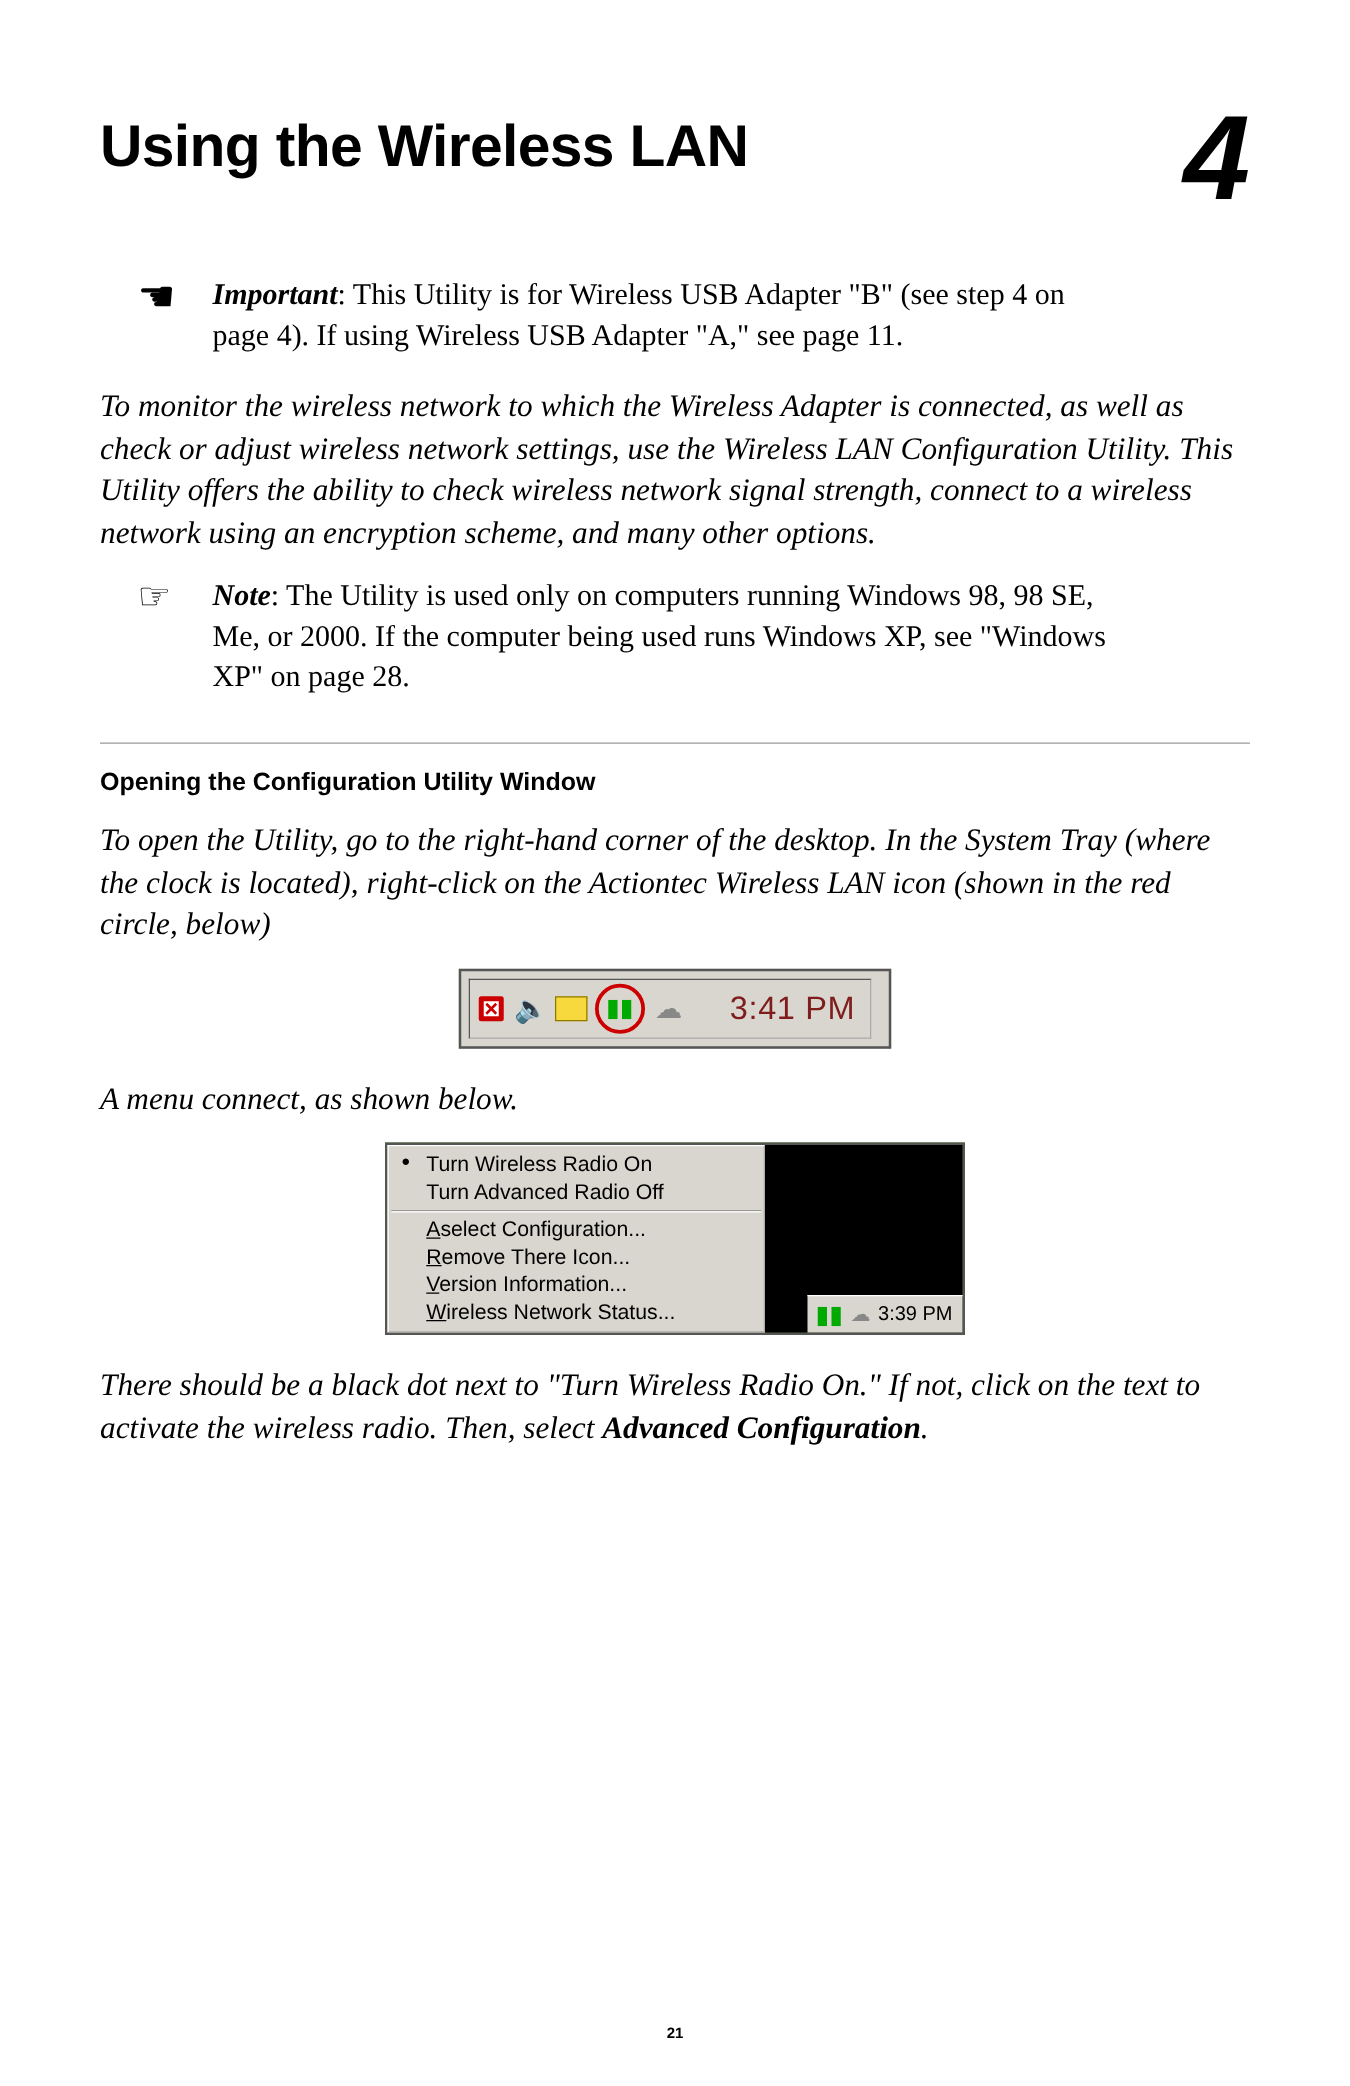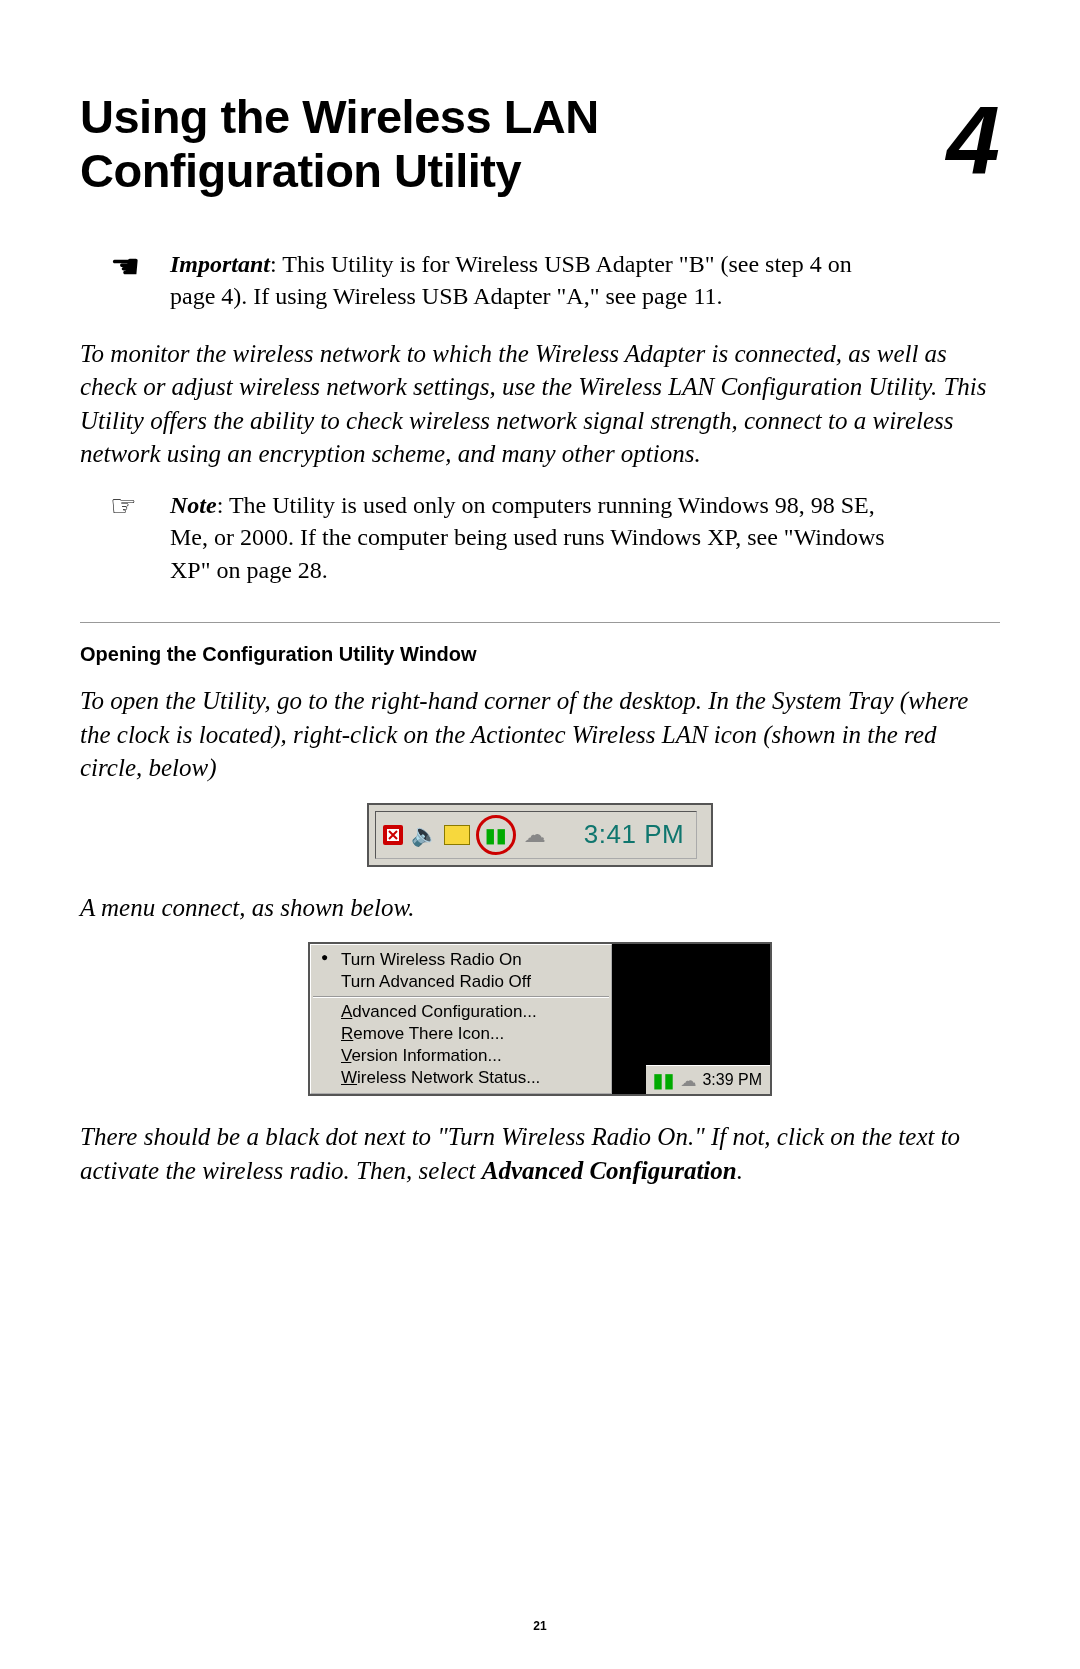--- a/index.html
+++ b/index.html
@@ -6,21 +6,21 @@
     margin: 0;
     background: #fff;
     font-family: Georgia, 'Times New Roman', serif;
     color: #000;
     width: 1080px;
     height: 1669px;
     box-sizing: border-box;
     padding: 90px 80px 40px 80px;
     position: relative;
   }
-  .chapter-header { display: flex; align-items: center; justify-content: space-between; }
+  .chapter-header { display: flex; align-items: flex-start; justify-content: space-between; }
   .chapter-title {
     font-family: Arial, Helvetica, sans-serif;
     font-weight: 900;
     font-size: 47px;
     line-height: 1.15;
     margin: 0;
     letter-spacing: -0.5px;
   }
   .chapter-number {
     font-family: Arial, Helvetica, sans-serif;
@@ -82,21 +82,21 @@
     padding: 3px 12px 3px 4px;
   }
   .tray-icons { display:flex; align-items:center; gap:6px; padding-right:16px; }
   .tray-icon { width:26px; height:26px; display:flex; align-items:center; justify-content:center; }
   .red-circle {
     border: 3px solid #c00;
     border-radius: 50%;
     width: 34px; height: 34px;
     display:flex; align-items:center; justify-content:center;
   }
-  .clock { padding-left: 20px; color:#0f766e; letter-spacing:0.5px; }
+  .clock { padding-left: 20px; color:#7f1d1d; letter-spacing:0.5px; }
 
   
   .context-wrap {
     border: 2px solid #555;
     background:#4d7c0f;
     display:flex;
     width: 460px;
     font-family: Tahoma, Arial, sans-serif;
   }
   .menu {
@@ -154,21 +154,20 @@
   .bat-icon { width:24px; height:18px; background:#f7d83d; border:1px solid #8a7a00; }
   .sig-icon { font-size:20px; color:#0a0; }
   .cloud-icon { font-size:22px; color:#888; }
 </style>
 </head>
 <body>
 
 <div class="chapter-header">
   <h1 class="chapter-title">
     <span>Using the Wireless LAN</span><br>
-    <span>Configuration Utility</span>
   </h1>
   <div class="chapter-number">4</div>
 </div>
 
 <div class="callout">
   <div class="icon"><span class="hand">☚</span></div>
   <div class="body">
     <span class="strong-label">Important</span><span>: This Utility is for Wireless USB Adapter "B" (see step 4 on page 4). If using Wireless USB Adapter "A," see page 11.</span>
   </div>
 </div>
@@ -214,21 +213,21 @@
 </div>
 
 <p class="para">A menu connect, as shown below.</p>
 
 <div class="figure-center">
   <div class="context-wrap">
     <div class="menu">
       <div class="menu-item dot">Turn Wireless Radio On</div>
       <div class="menu-item">Turn Advanced Radio Off</div>
       <div class="menu-sep"></div>
-      <div class="menu-item"><u>A</u><span>dvanced Configuration...</span></div>
+      <div class="menu-item"><u>A</u><span>select Configuration...</span></div>
       <div class="menu-item"><u>R</u><span>emove There Icon...</span></div>
       <div class="menu-item"><u>V</u><span>ersion Information...</span></div>
       <div class="menu-item"><u>W</u><span>ireless Network Status...</span></div>
     </div>
     <div class="context-right">
       <div class="context-tray">
         <span class="sig-icon">▮▮</span>
         <span class="cloud-icon" style="font-size:16px">☁</span>
         <span>3:39 PM</span>
       </div>

